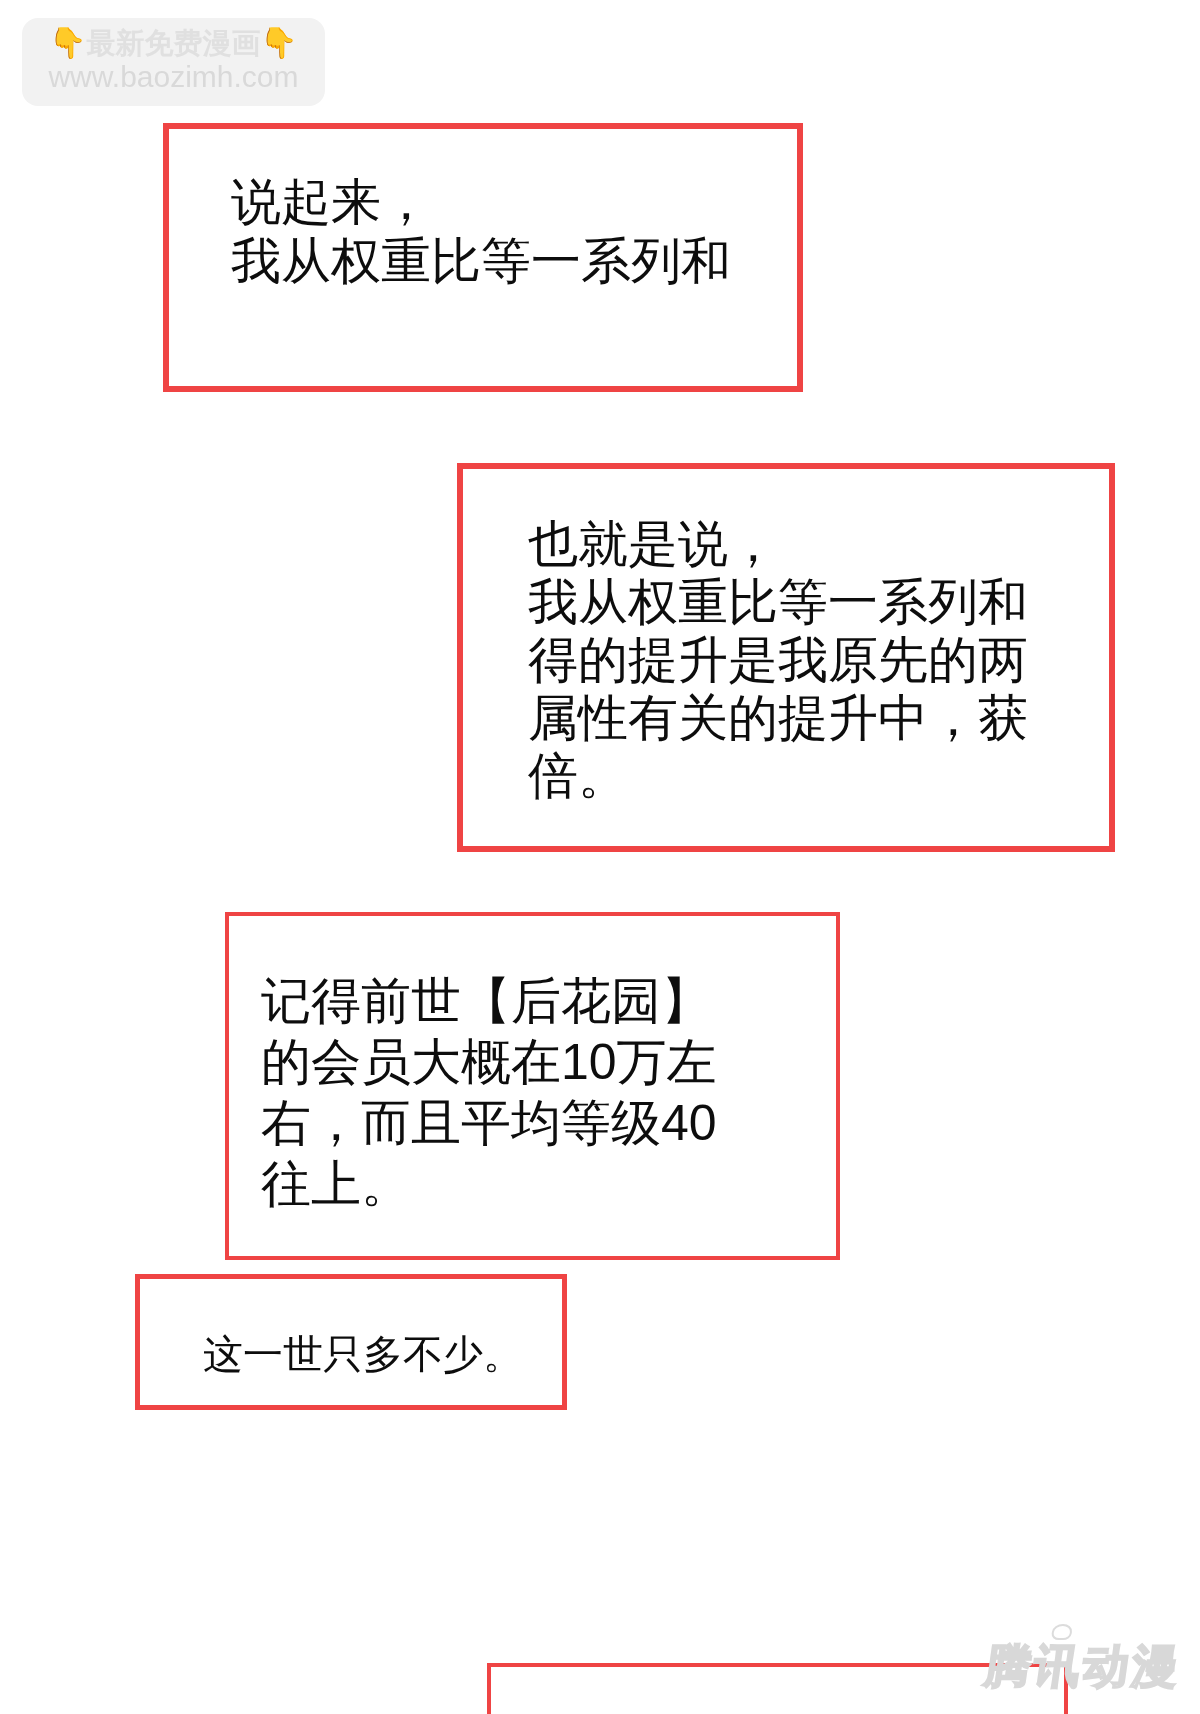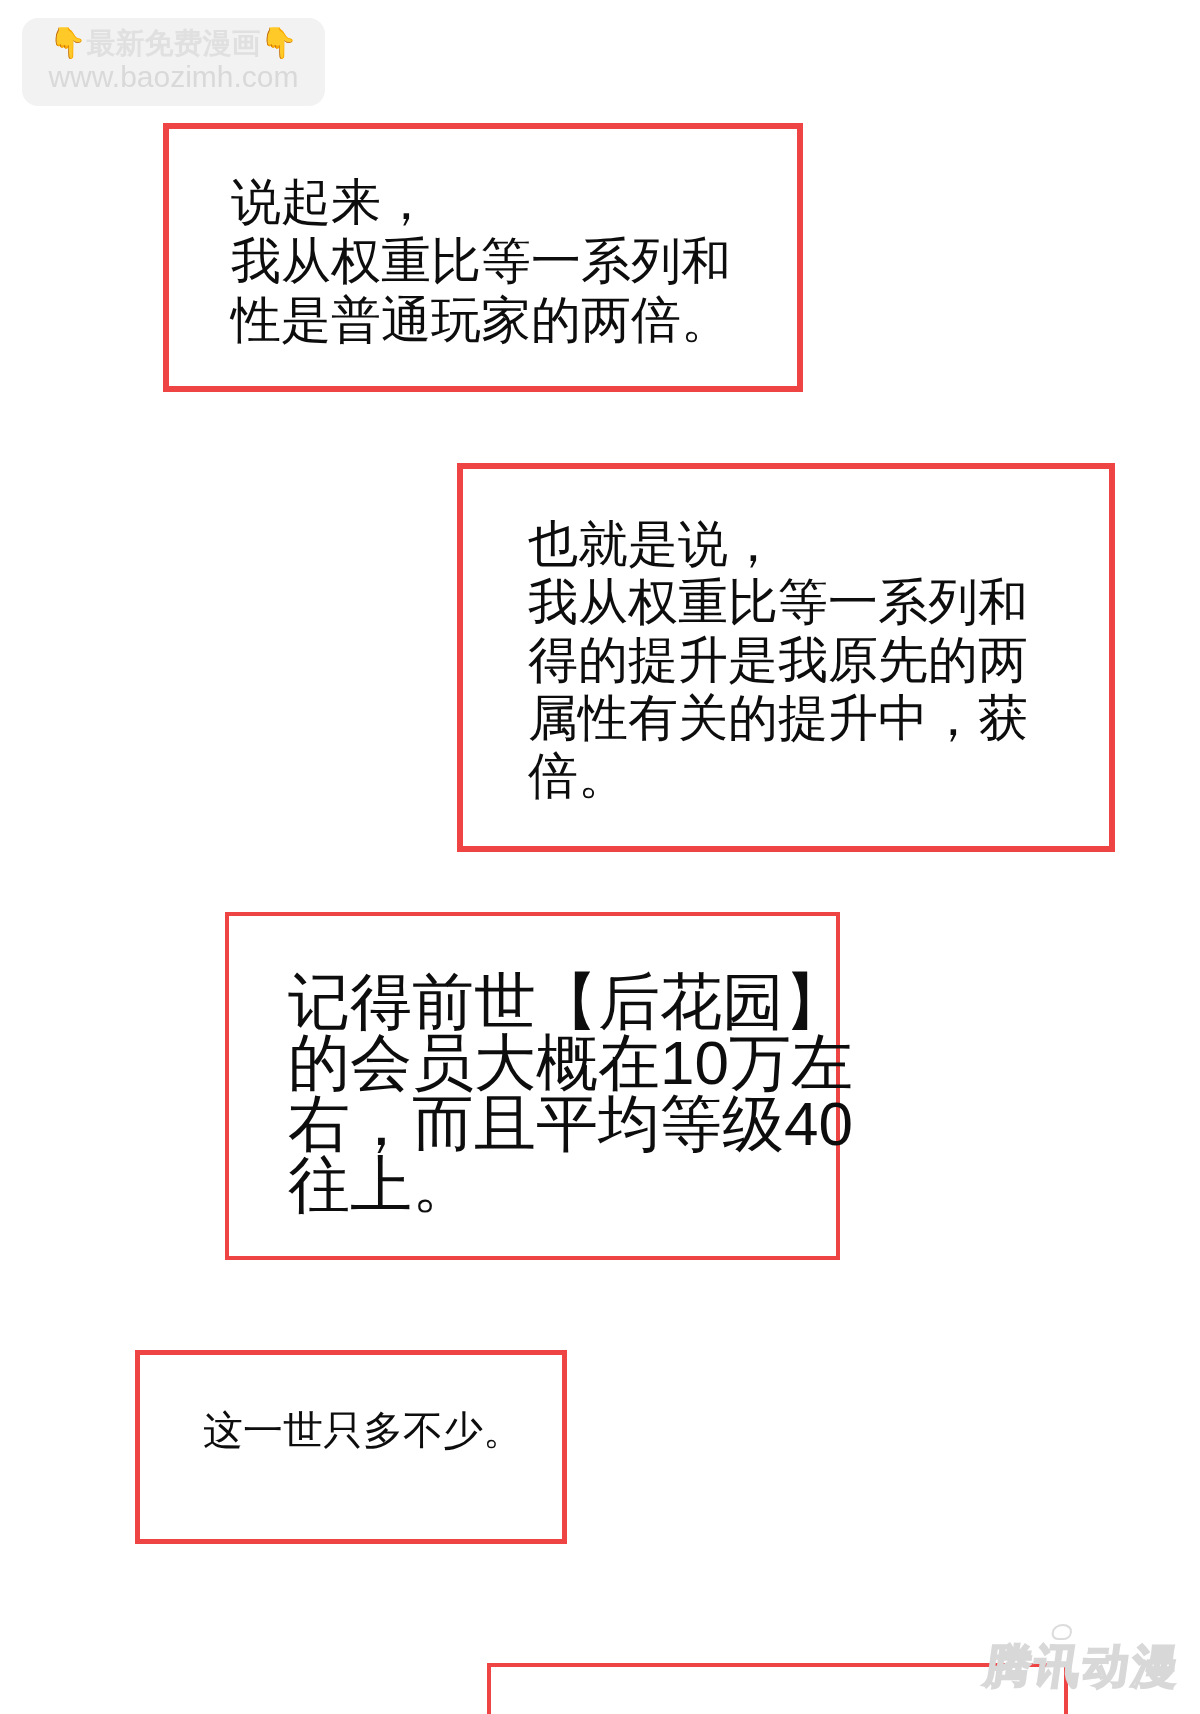--- a/index.html
+++ b/index.html
@@ -48,23 +48,23 @@
   }
   .mono-box .line { white-space: nowrap; }
 
   #box1 { left: 163px; top: 123px; width: 640px; height: 269px; }
   #box1 .pad { padding: 44px 0 0 62px; font-size: 50px; line-height: 59px; }
 
   #box2 { left: 457px; top: 463px; width: 658px; height: 389px; }
   #box2 .pad { padding: 46px 0 0 65px; font-size: 50px; line-height: 58px; }
 
   #box3 { left: 225px; top: 912px; width: 615px; height: 348px; border-width: 4px; }
-  #box3 .pad { padding: 55px 0 0 59px; font-size: 62px; line-height: 61px; }
+  #box3 .pad { padding: 55px 0 0 32px; font-size: 50px; line-height: 61px; }
 
-  #box4 { left: 135px; top: 1350px; width: 432px; height: 194px; border-width: 5px; }
+  #box4 { left: 135px; top: 1274px; width: 432px; height: 136px; border-width: 5px; }
   #box4 .pad { padding: 52px 0 0 63px; font-size: 40px; line-height: 46px; }
 
   
   #box5 {
     left: 487px; top: 1663px; width: 581px; height: 80px;
     border-width: 4px;
     border-bottom: none;
   }
 
   
@@ -97,21 +97,20 @@
     <div class="row1">
       <span class="hand">👇</span><span>最新免费漫画</span><span class="hand">👇</span>
     </div>
     <div class="row2">www.baozimh.com</div>
   </div>
 
   <div class="mono-box" id="box1">
     <div class="pad">
       <div class="line">说起来，</div>
       <div class="line">我从权重比等一系列和</div>
-      <div class="line">性是普通玩家的两倍。</div>
     </div>
   </div>
 
   <div class="mono-box" id="box2">
     <div class="pad">
       <div class="line">也就是说，</div>
       <div class="line">我从权重比等一系列和</div>
       <div class="line">得的提升是我原先的两</div>
       <div class="line">属性有关的提升中，获</div>
       <div class="line">倍。</div>

